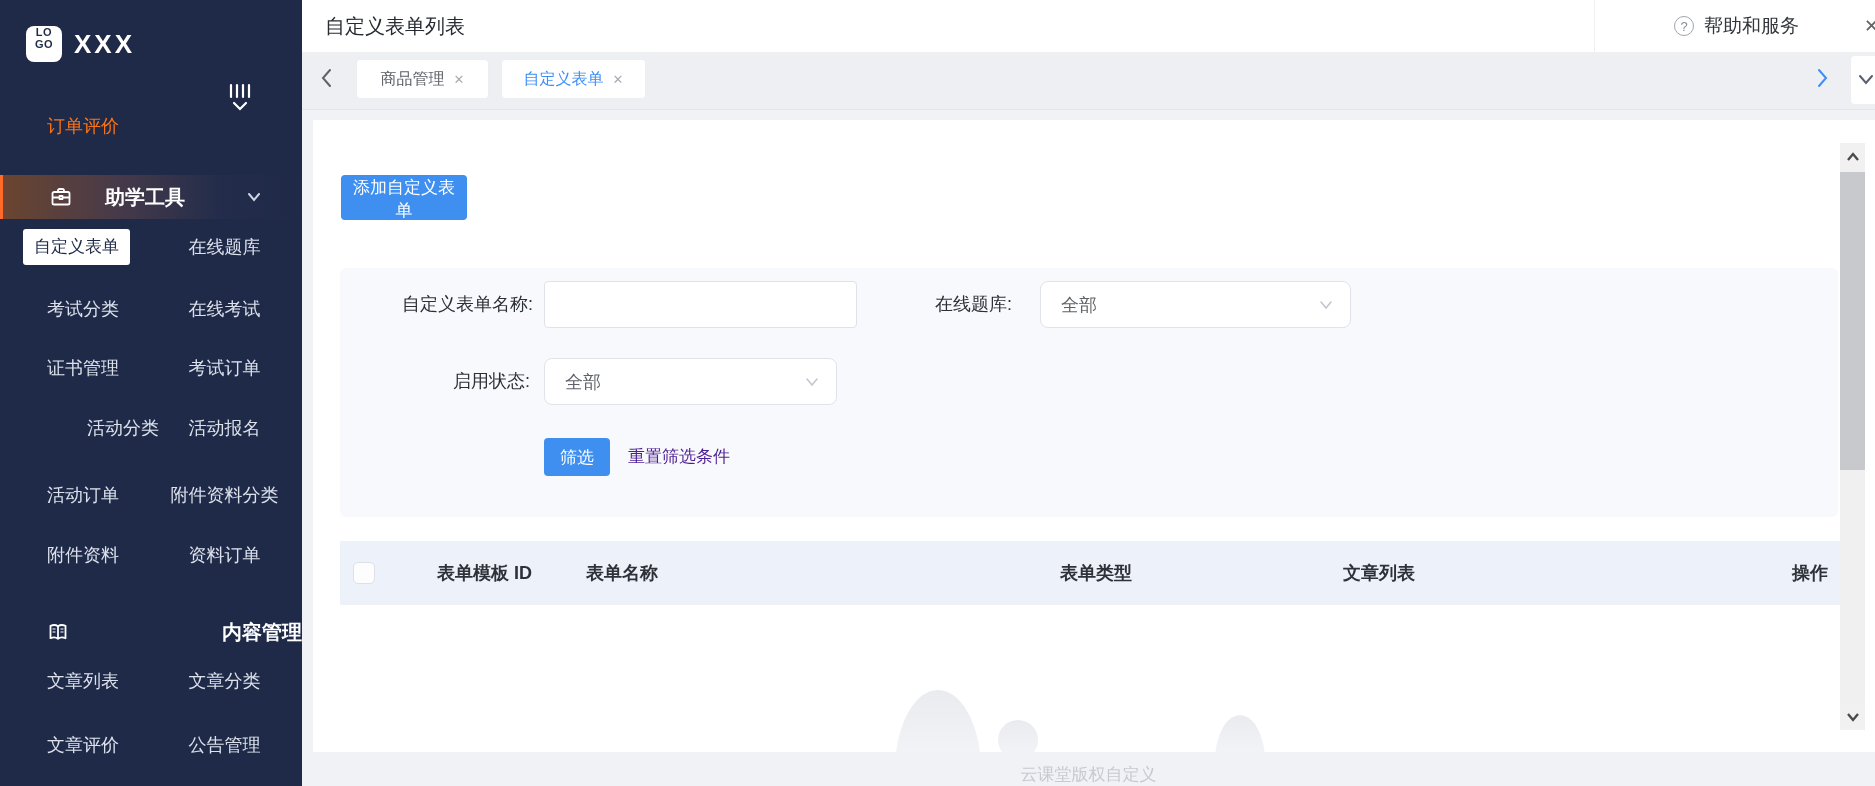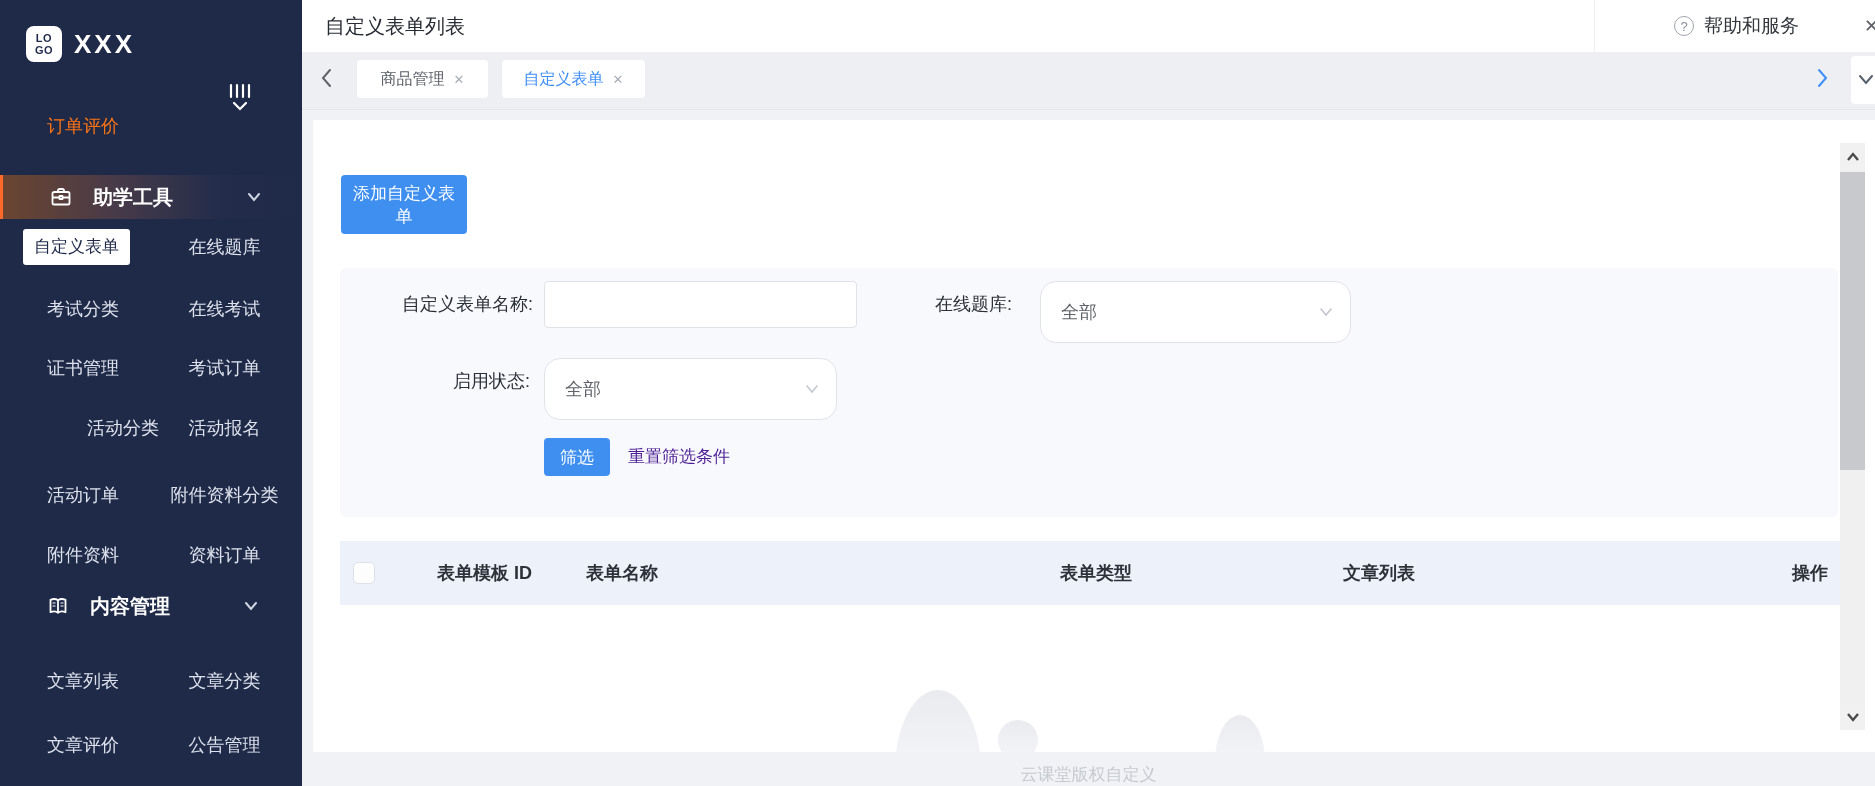--- a/index.html
+++ b/index.html
@@ -7,32 +7,32 @@
     width:1875px;height:786px;position:relative;overflow:hidden;
     background:#f0f2f5;
     font-family:"Liberation Sans","DejaVu Sans",sans-serif;
     -webkit-font-smoothing:antialiased;
   }
   .abs{position:absolute;}
 
   
   #sidebar{left:0;top:0;width:302px;height:786px;background:#1f2a48;}
   #logo-box{left:26px;top:26px;width:36px;height:36px;background:#fff;border-radius:8px;
-    color:#1f2a48;font-weight:700;font-size:11px;line-height:12px;text-align:center;padding-top:6px;box-sizing:border-box;letter-spacing:.5px;}
+    color:#1f2a48;font-weight:700;font-size:11px;line-height:12px;text-align:center;box-sizing:border-box;letter-spacing:.5px;}
   #brand{left:74px;top:26px;height:36px;line-height:36px;color:#fff;font-size:26px;font-weight:600;letter-spacing:3px;}
   #collapse-icon{left:227px;top:82px;width:26px;height:32px;cursor:pointer;}
   .solo-item{left:0;top:114px;width:166px;text-align:center;color:#f97316;font-size:18px;line-height:24px;cursor:pointer;}
 
   .section-head{left:0;width:302px;height:44px;display:flex;align-items:center;cursor:pointer;}
   .section-head .sec-icon{margin-left:46px;width:24px;height:24px;}
   .section-head .sec-label{margin-left:20px;color:#fff;font-size:20px;font-weight:700;}
   .section-head .sec-chev{position:absolute;left:243px;top:15px;}
   #section-study{top:175px;border-left:3px solid #ff6a2b;box-sizing:border-box;
-    background:linear-gradient(90deg,#6b4530 0%,#473a49 38%,#232d4b 72%,#1f2a48 100%);}
-  #section-content{top:584px;}
+    background:linear-gradient(90deg,#6b4530 0%,#473a49 38%,#232d4b 72%,#1f2a48 100%);gap:12px;}
+  #section-content{top:610px;justify-content:space-between;}
 
   .side-cell{width:166px;text-align:center;color:#dce1ec;font-size:18px;line-height:24px;cursor:pointer;}
   .side-cell.col2{left:152px;width:145px;}
   .pill{left:23px;width:107px;height:36px;background:#fff;border-radius:3px;color:#1f2a48;
     font-size:17px;line-height:36px;text-align:center;cursor:pointer;}
 
   
   #topbar{left:302px;top:0;width:1573px;height:53px;background:#fff;border-bottom:1px solid #eef0f2;box-sizing:border-box;}
   #page-title{left:23px;top:0;line-height:52px;font-size:20px;color:#272b33;font-weight:500;}
   #topbar-divider{left:1292px;top:0;width:1px;height:52px;background:#efefef;}
@@ -51,31 +51,31 @@
   #tab-2 .tab-label{color:#3e8ef7;}
   .tab .tab-close{font-size:13px;color:#a8adb5;cursor:pointer;}
   #tab-prev{left:17px;top:14px;cursor:pointer;}
   #tab-next{left:1512px;top:14px;cursor:pointer;}
   #tab-menu{left:1549px;top:3px;width:30px;height:48px;background:#fff;border-radius:4px 0 0 4px;cursor:pointer;display:flex;align-items:center;padding-left:6px;box-sizing:border-box;}
 
   
   #content-bg{left:302px;top:110px;width:1573px;height:676px;background:#f0f2f5;}
   #card{left:313px;top:120px;width:1562px;height:632px;background:#fff;overflow:hidden;}
 
-  #add-btn{left:28px;top:55px;width:126px;height:59px;background:#3e8ff0;color:#fff;border:none;
+  #add-btn{left:28px;top:55px;width:126px;height:45px;background:#3e8ff0;color:#fff;border:none;
     border-radius:4px;font-size:17px;cursor:pointer;font-family:inherit;}
 
   #filter-panel{left:27px;top:148px;width:1498px;height:249px;background:#f8f9fc;border-radius:6px;}
   .f-label{top:13px;height:47px;line-height:47px;font-size:18px;color:#2b2f36;text-align:right;}
   #f-label-name{left:0;width:193px;}
   #f-label-type{left:560px;width:112px;}
   #f-label-status{left:0;top:90px;width:190px;}
   .f-input{left:204px;top:13px;width:313px;height:47px;background:#fff;border:1px solid #dfe2e8;border-radius:4px;
     box-sizing:border-box;font-size:18px;color:#33373d;padding:0 18px;font-family:inherit;outline:none;}
-  .f-select{top:13px;height:62px;background:#fff;border:1px solid #e0e3e8;border-radius:16px;box-sizing:border-box;
+  .f-select{top:13px;height:47px;background:#fff;border:1px solid #e0e3e8;border-radius:8px;box-sizing:border-box;
     display:flex;align-items:center;justify-content:space-between;padding:0 16px 0 20px;cursor:pointer;}
   #select-type{left:700px;width:311px;}
   #select-status{left:204px;top:90px;width:293px;}
   .f-select .sel-value{font-size:18px;color:#5f6368;}
   #filter-btn{left:204px;top:170px;width:66px;height:38px;background:#3e8ff0;color:#fff;border:none;border-radius:4px;
     font-size:17px;cursor:pointer;font-family:inherit;}
   #reset-link{left:288px;top:170px;height:38px;line-height:38px;font-size:17px;color:#4c1d95;cursor:pointer;}
 
   #thead{left:27px;top:421px;width:1500px;height:64px;background:#edf1fa;}
   #thead .th{top:0;line-height:64px;font-size:18px;font-weight:700;color:#2e3238;}

